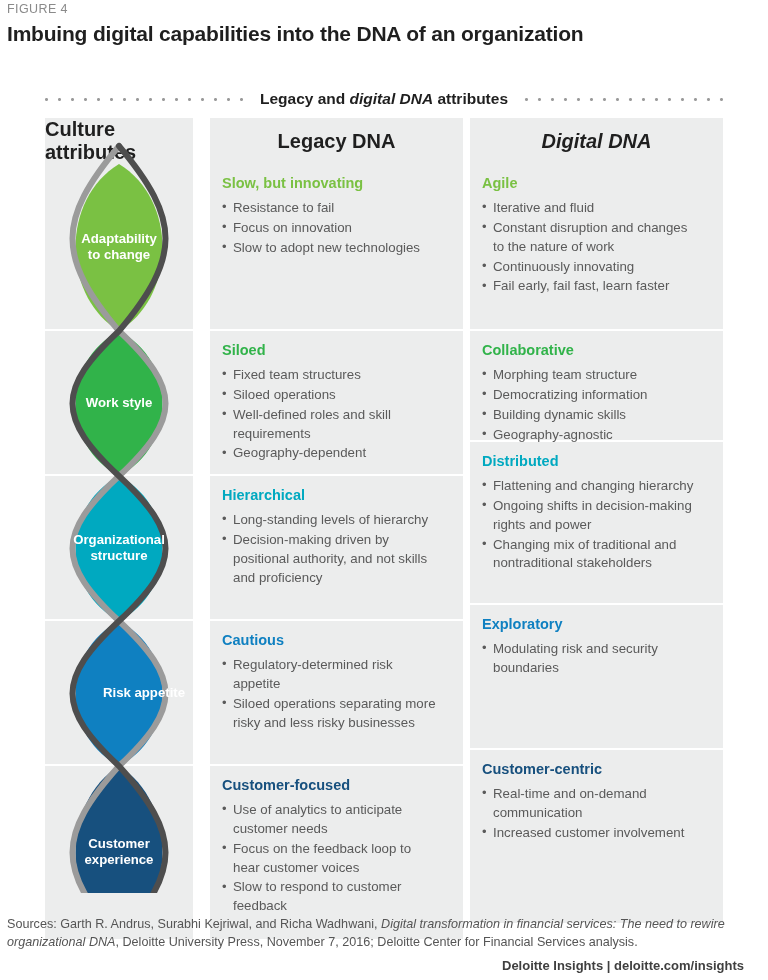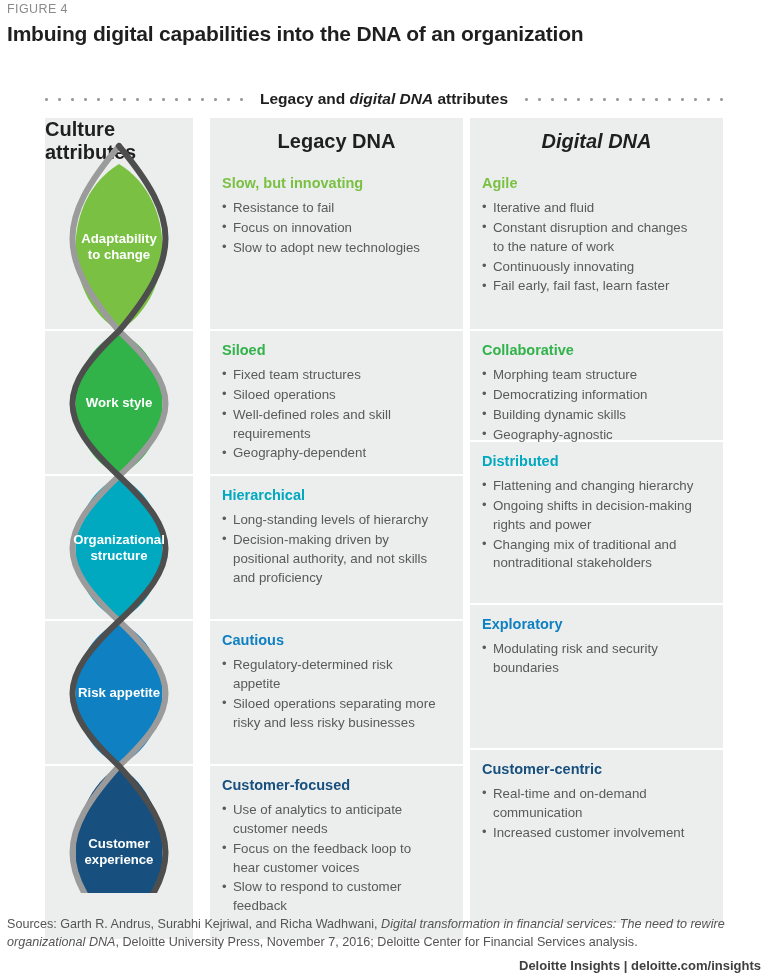--- a/index.html
+++ b/index.html
@@ -170,21 +170,21 @@
     top: 915px;
     width: 752px;
     font-size: 12.6px;
     line-height: 1.45;
     color: #555555;
   }
   .sources em { font-style: italic; }
 
   .credit {
     position: absolute;
-    right: 7px;
+    right: 24px;
     top: 958px;
     font-size: 13px;
     font-weight: bold;
     color: #3f3f3f;
     text-align: right;
   }
 </style>
 </head>
 <body>
 
@@ -217,21 +217,21 @@
         <path d="M 74 358 C 132 388.45, 132 472.55, 74 503 C 16 472.55, 16 388.45, 74 358 Z" fill="#00A9C0"></path>
         <path d="M 74 503 C 132 533.45, 132 617.55, 74 648 C 16 617.55, 16 533.45, 74 503 Z" fill="#0F80C1"></path>
         <path d="M 74 648 C 132 684.33, 132 784.67, 74 821 C 16 784.67, 16 684.33, 74 648 Z" fill="#17507E"></path>
         <path d="M 74 28 C 12 102, 12 139, 74 213 C 136 271, 136 300, 74 358 C 12 416, 12 445, 74 503 C 136 561, 136 590, 74 648 C 12 717.2, 12 751.8, 74 821 C 136 828.2, 136 831.8, 74 839" fill="none" stroke="#9B9B9B" stroke-width="6" stroke-linecap="round"></path>
         <path d="M 74 28 C 136 102, 136 139, 74 213 C 12 271, 12 300, 74 358 C 136 416, 136 445, 74 503 C 12 561, 12 590, 74 648 C 136 717.2, 136 751.8, 74 821 C 12 828.2, 12 831.8, 74 839" fill="none" stroke="#4E4E4E" stroke-width="6" stroke-linecap="round"></path>
       </svg>
     <div id="helix-labels">
         <div class="helix-label" style="top: 112.5px;"><span>Adaptability</span><br><span>to change</span></div>
         <div class="helix-label" style="top: 276.5px;"><span>Work style</span></div>
         <div class="helix-label" style="top: 413.5px;"><span>Organizational</span><br><span>structure</span></div>
-        <div class="helix-label" style="top: 566.5px;"><span>Risk appetite</span></div>
+        <div class="helix-label" style="top: 566.5px; padding-left: 25px;"><span>Risk appetite</span></div>
         <div class="helix-label" style="top: 717.5px;"><span>Customer</span><br><span>experience</span></div>
       </div>
   </div>
 
   <div class="col col-legacy">
     <div class="col-head">Legacy DNA</div>
     <div class="cells" id="legacy-cells">
         <div class="cell" style="height: 167px;">
           <div class="cell-title" style="color: rgb(122, 193, 67);">Slow, but innovating</div>
           <ul class="cell-list">

